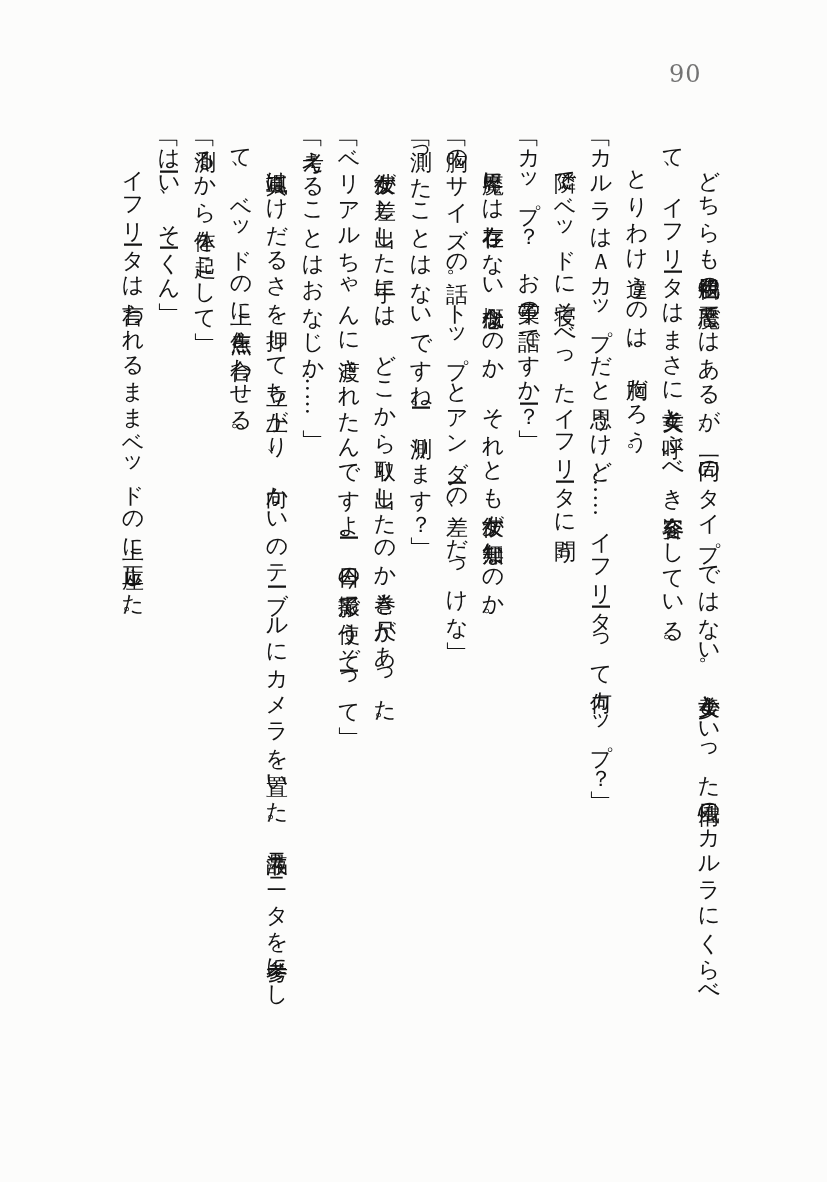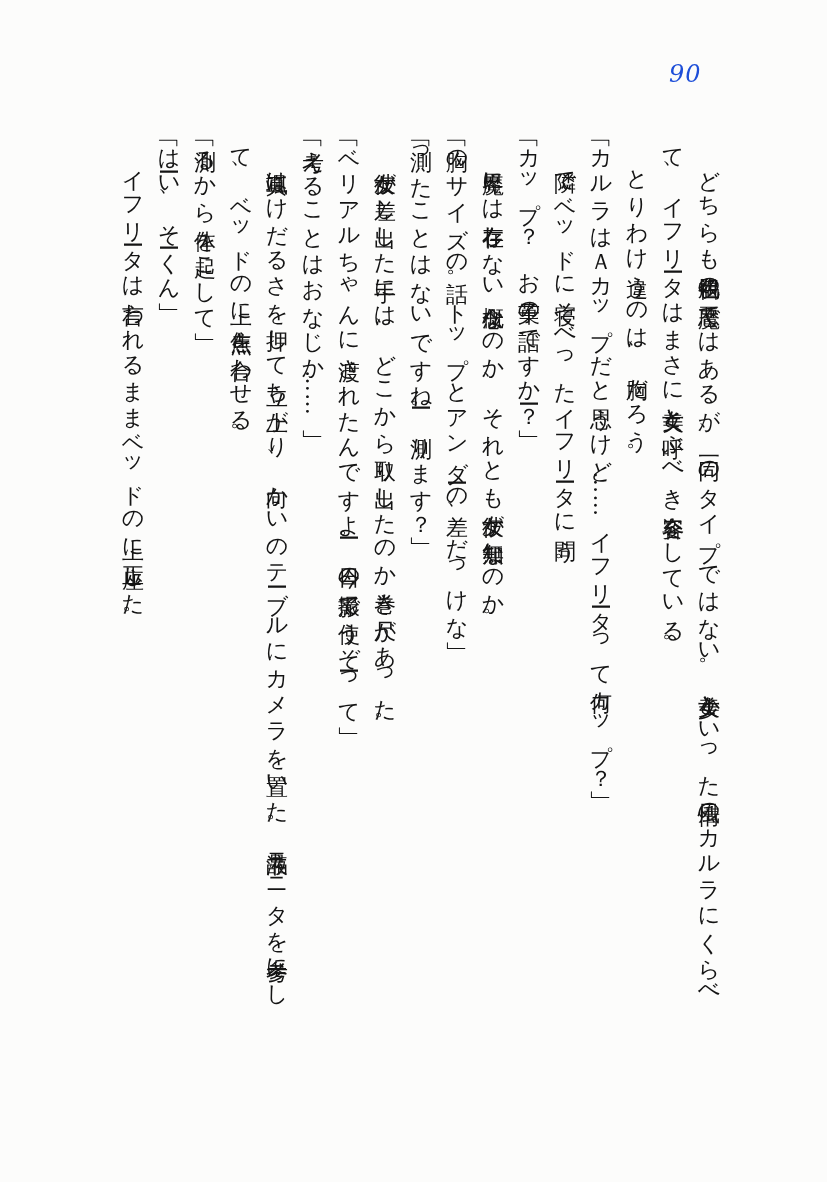--- a/index.html
+++ b/index.html
@@ -16,23 +16,22 @@
     position: relative;
     width: 827px;
     height: 1182px;
     background: #fcfcfb;
     overflow: hidden;
   }
   .page-number {
     position: absolute;
     top: 60px;
     left: 669px;
-    font-style: italic;
     font-size: 24px;
-    color: #1d4ed8;
+    color: #737373;
     letter-spacing: 1px;
   }
   .text-block {
     position: absolute;
     top: 133px;
     right: 100px;
     height: 886px;
     writing-mode: vertical-rl;
     text-orientation: mixed;
     font-size: 22px;

